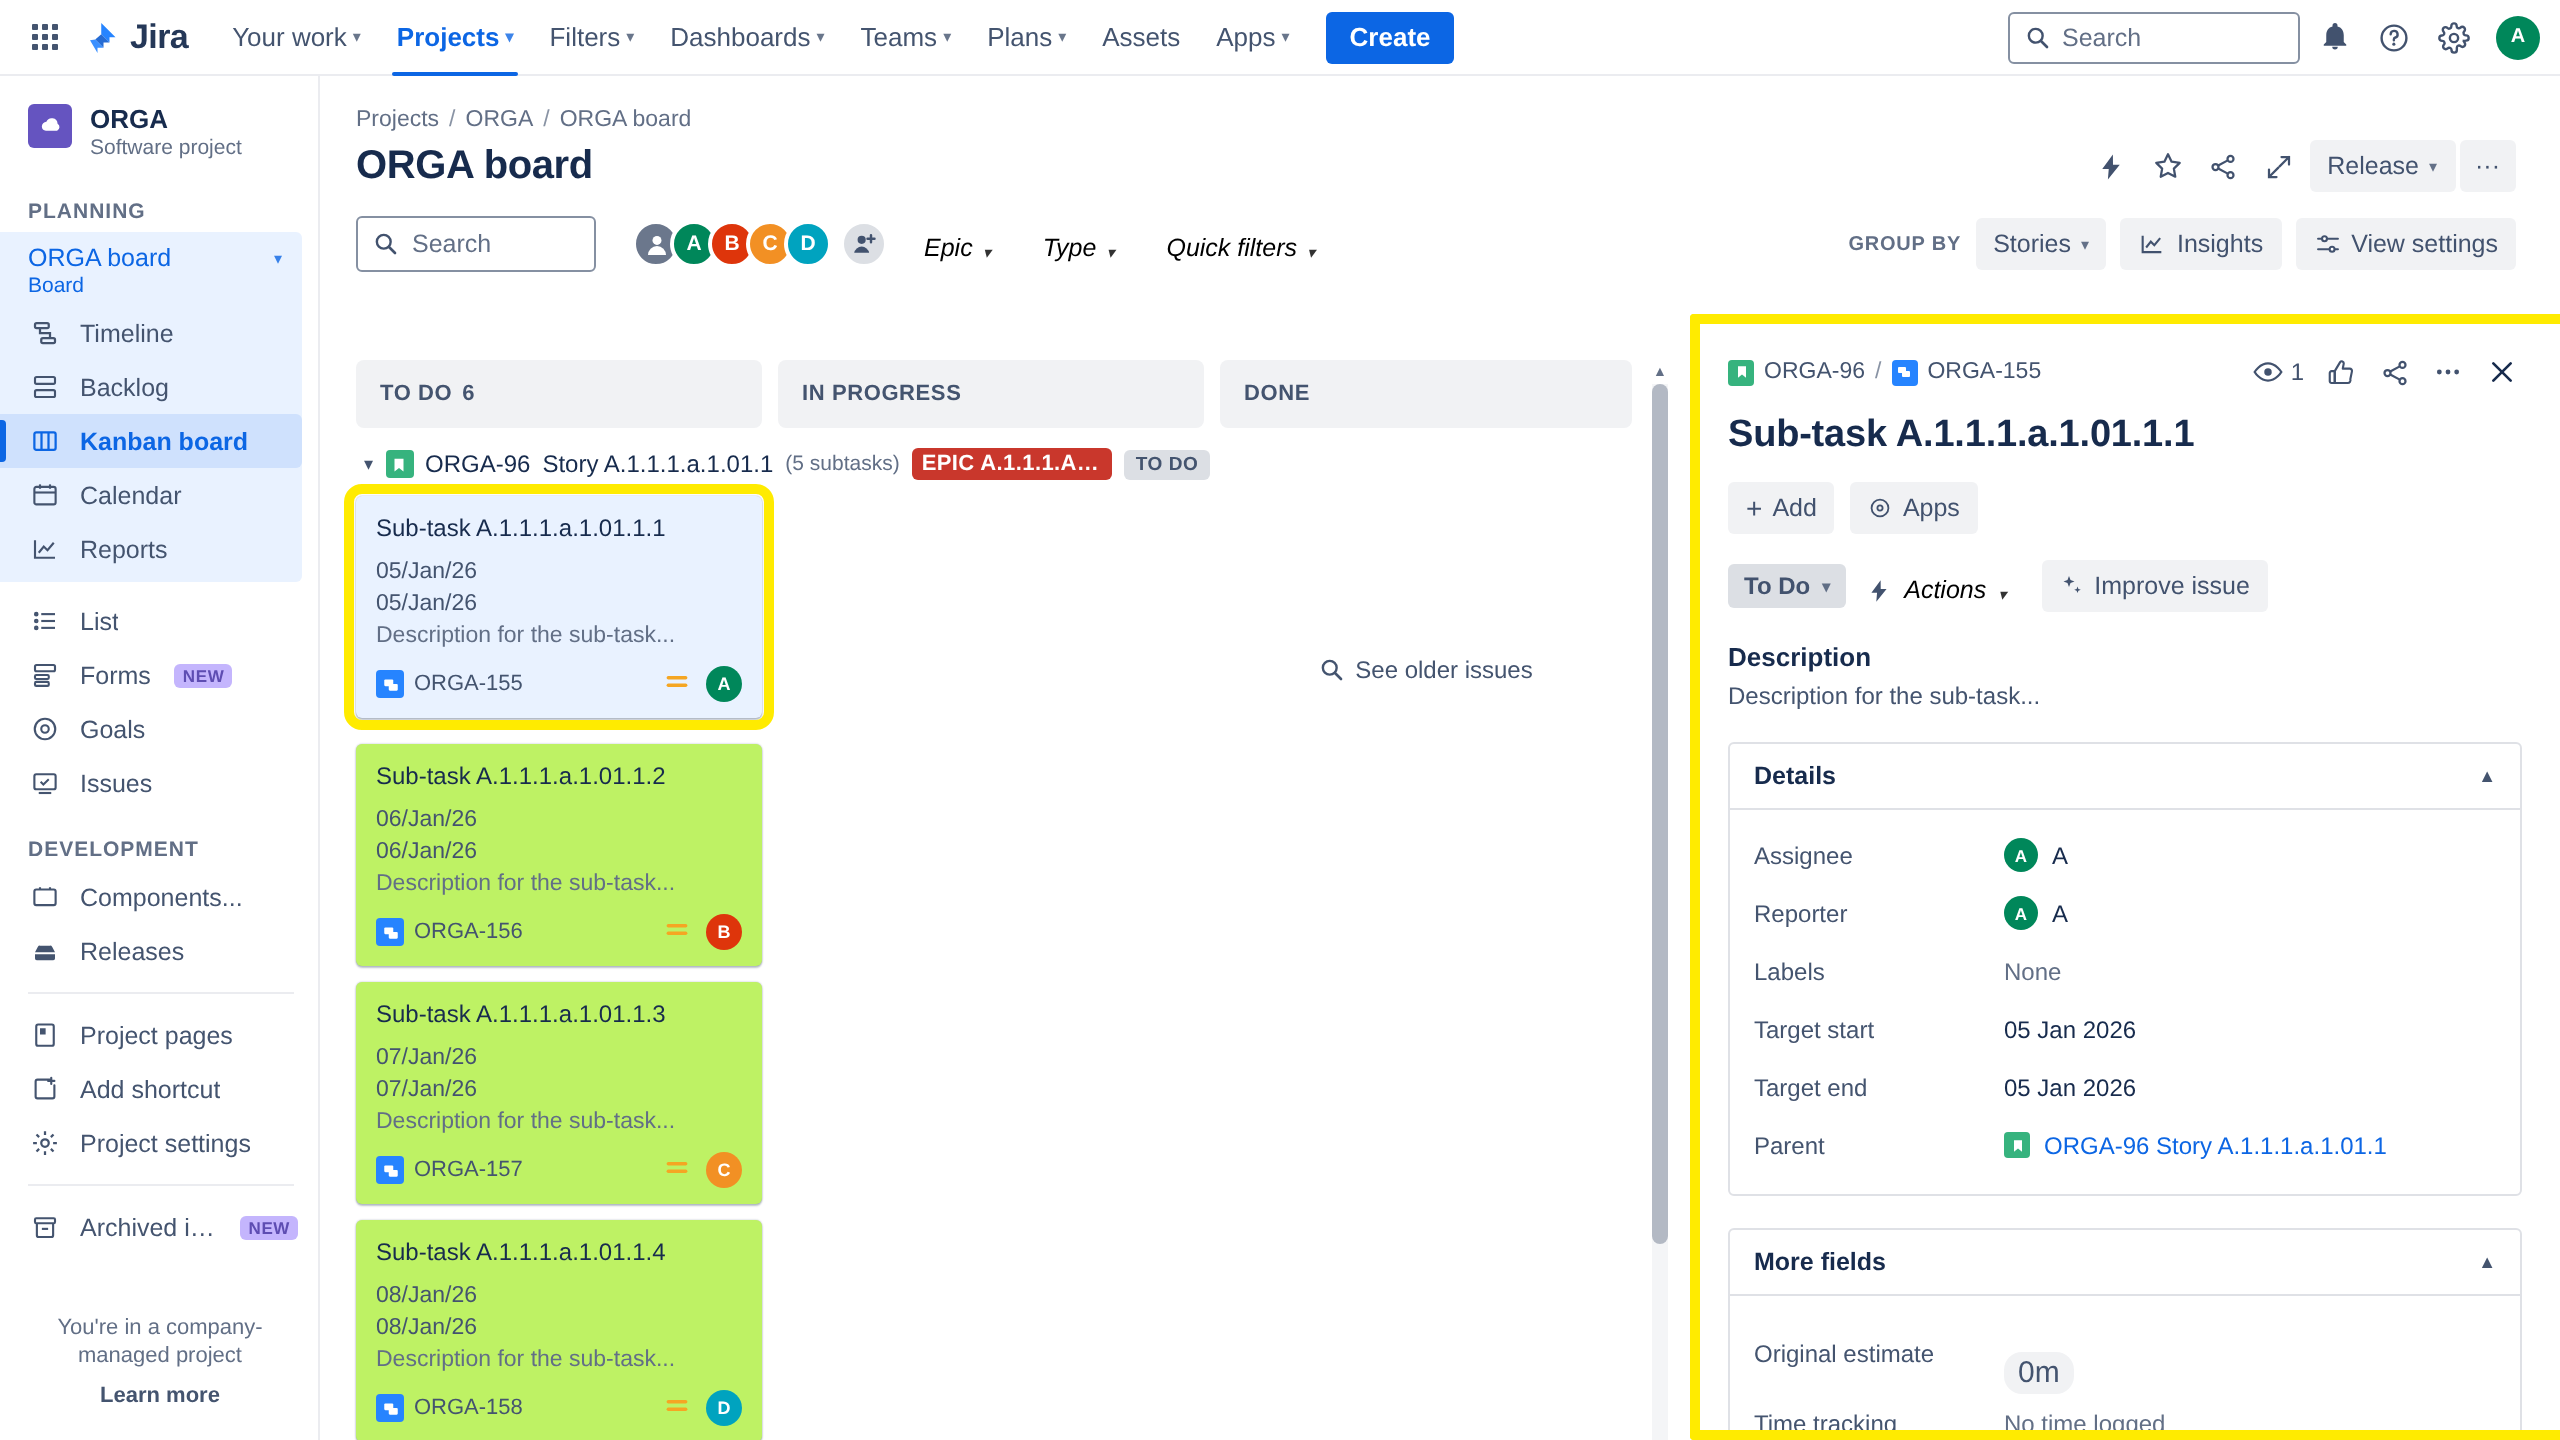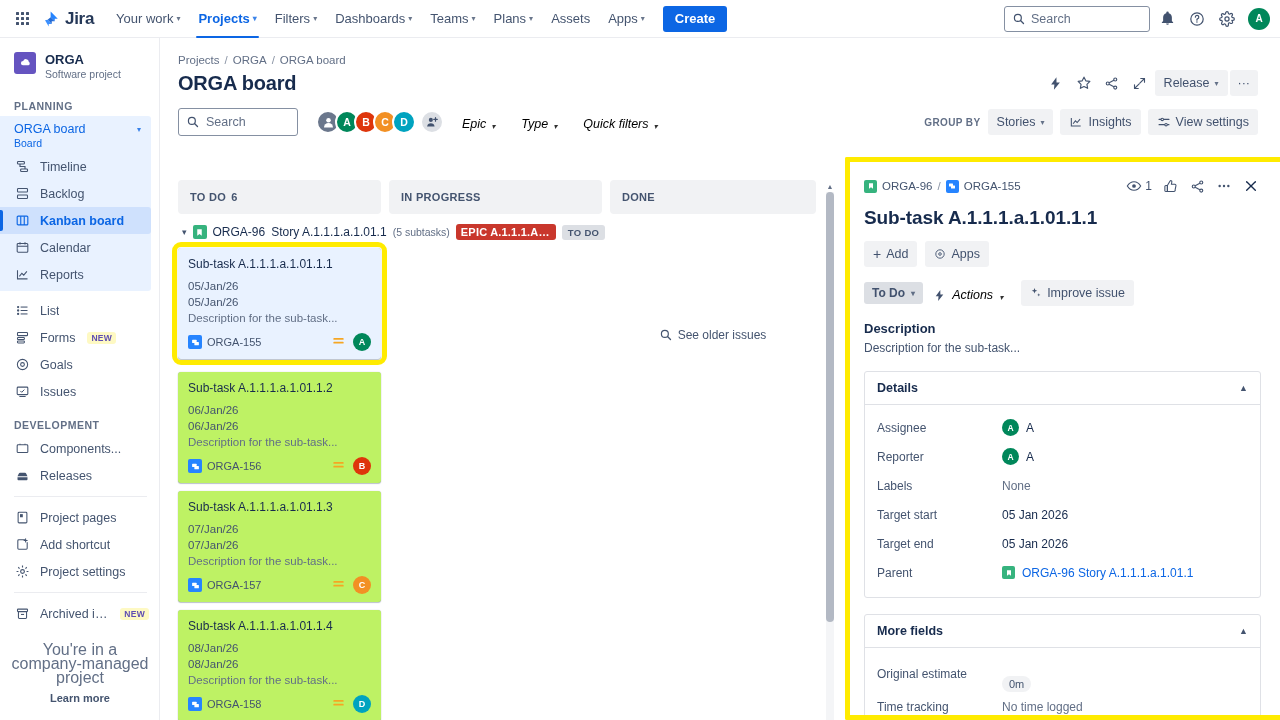--- a/index.html
+++ b/index.html
@@ -83,26 +83,26 @@
     color: #44546f; cursor: pointer; position: relative; height: 27px;
   }
   .sb-item.sel { background: #cfe1fd; color: #0c66e4; font-weight: 600; border-radius: 0 3px 3px 0; }
   .sb-item.sel::before {
     content: ''; position: absolute; left: 0; top: 3px; bottom: 3px; width: 3px;
     background: #0c66e4; border-radius: 0 2px 2px 0;
   }
   .sb-ico { width: 16px; height: 16px; flex: none; display: flex; align-items: center; justify-content: center; }
   .sb-label { font-size: 12.5px; white-space: nowrap; overflow: hidden; text-overflow: ellipsis; text-align: right; }
   .newtag {
-    font-size: 8.5px; font-weight: 700; color: #5e4db2; background: #fef9c3;
+    font-size: 8.5px; font-weight: 700; color: #5e4db2; background: #c4b5fd;
     padding: 1px 4px; border-radius: 3px; letter-spacing: .3px; margin-left: 2px;
   }
   .sb-divider { height: 1px; background: #ebecf0; margin: 7px 12px 7px 14px; }
   .sb-footer { position: absolute; bottom: 16px; left: 0; width: 160px; text-align: center; }
-  .sb-footer-t1 { font-size: 16px; color: #626f86; padding: 0 8px; line-height: 14px; }
+  .sb-footer-t1 { font-size: 11px; color: #626f86; padding: 0 8px; line-height: 14px; }
   .sb-footer-t2 { font-size: 11px; color: #44546f; font-weight: 600; margin-top: 7px; cursor: pointer; }
 
   
   .main { position: absolute; top: 38px; left: 160px; width: 1120px; height: 682px; background: #fff; }
   .crumbs { display: flex; align-items: center; gap: 5px; padding: 16px 0 0 18px; font-size: 11.5px; color: #626f86; }
   .crumbs a { color: #626f86; text-decoration: none; cursor: pointer; }
   .crumb-sep { color: #8993a4; }
   .title-row { display: flex; align-items: center; padding: 4px 0 0 18px; }
   .page-title { font-size: 20px; font-weight: 600; color: #172b4d; letter-spacing: -0.2px; }
   .title-actions { margin-left: auto; display: flex; align-items: center; gap: 2px; padding-right: 22px; }
@@ -232,21 +232,21 @@
     color: #172b4d; border-bottom: 1px solid #dfe1e6; cursor: pointer;
   }
   .panel-head .chev { margin-left: auto; color: #44546f; font-size: 9px; }
   .panel-body { padding: 8px 12px 10px 12px; }
   .frow { display: flex; align-items: center; min-height: 29px; }
   .flabel { width: 125px; font-size: 12px; color: #44546f; font-weight: 400; flex: none; display: flex; align-items: center; gap: 5px; }
   .fvalue { font-size: 12px; color: #172b4d; display: flex; align-items: center; gap: 7px; }
   .fvalue.muted { color: #626f86; }
   .fvalue a { color: #0c66e4; text-decoration: none; cursor: pointer; }
   .av-sm { width: 17px; height: 17px; background: #00875a; font-size: 8.5px; }
-  .est-pill { background: #f1f2f4; color: #44546f; font-size: 11px; padding: 2px 7px; border-radius: 9px; margin-top: 20px; }
+  .est-pill { background: #f1f2f4; color: #44546f; font-size: 15px; padding: 2px 7px; border-radius: 9px; margin-top: 20px; }
 </style>
 </head>
 <body>
 
 <div class="app">
 
   <div class="topnav">
     <div class="grid-icon">
       <div class="grid-dots">
           <i></i>

